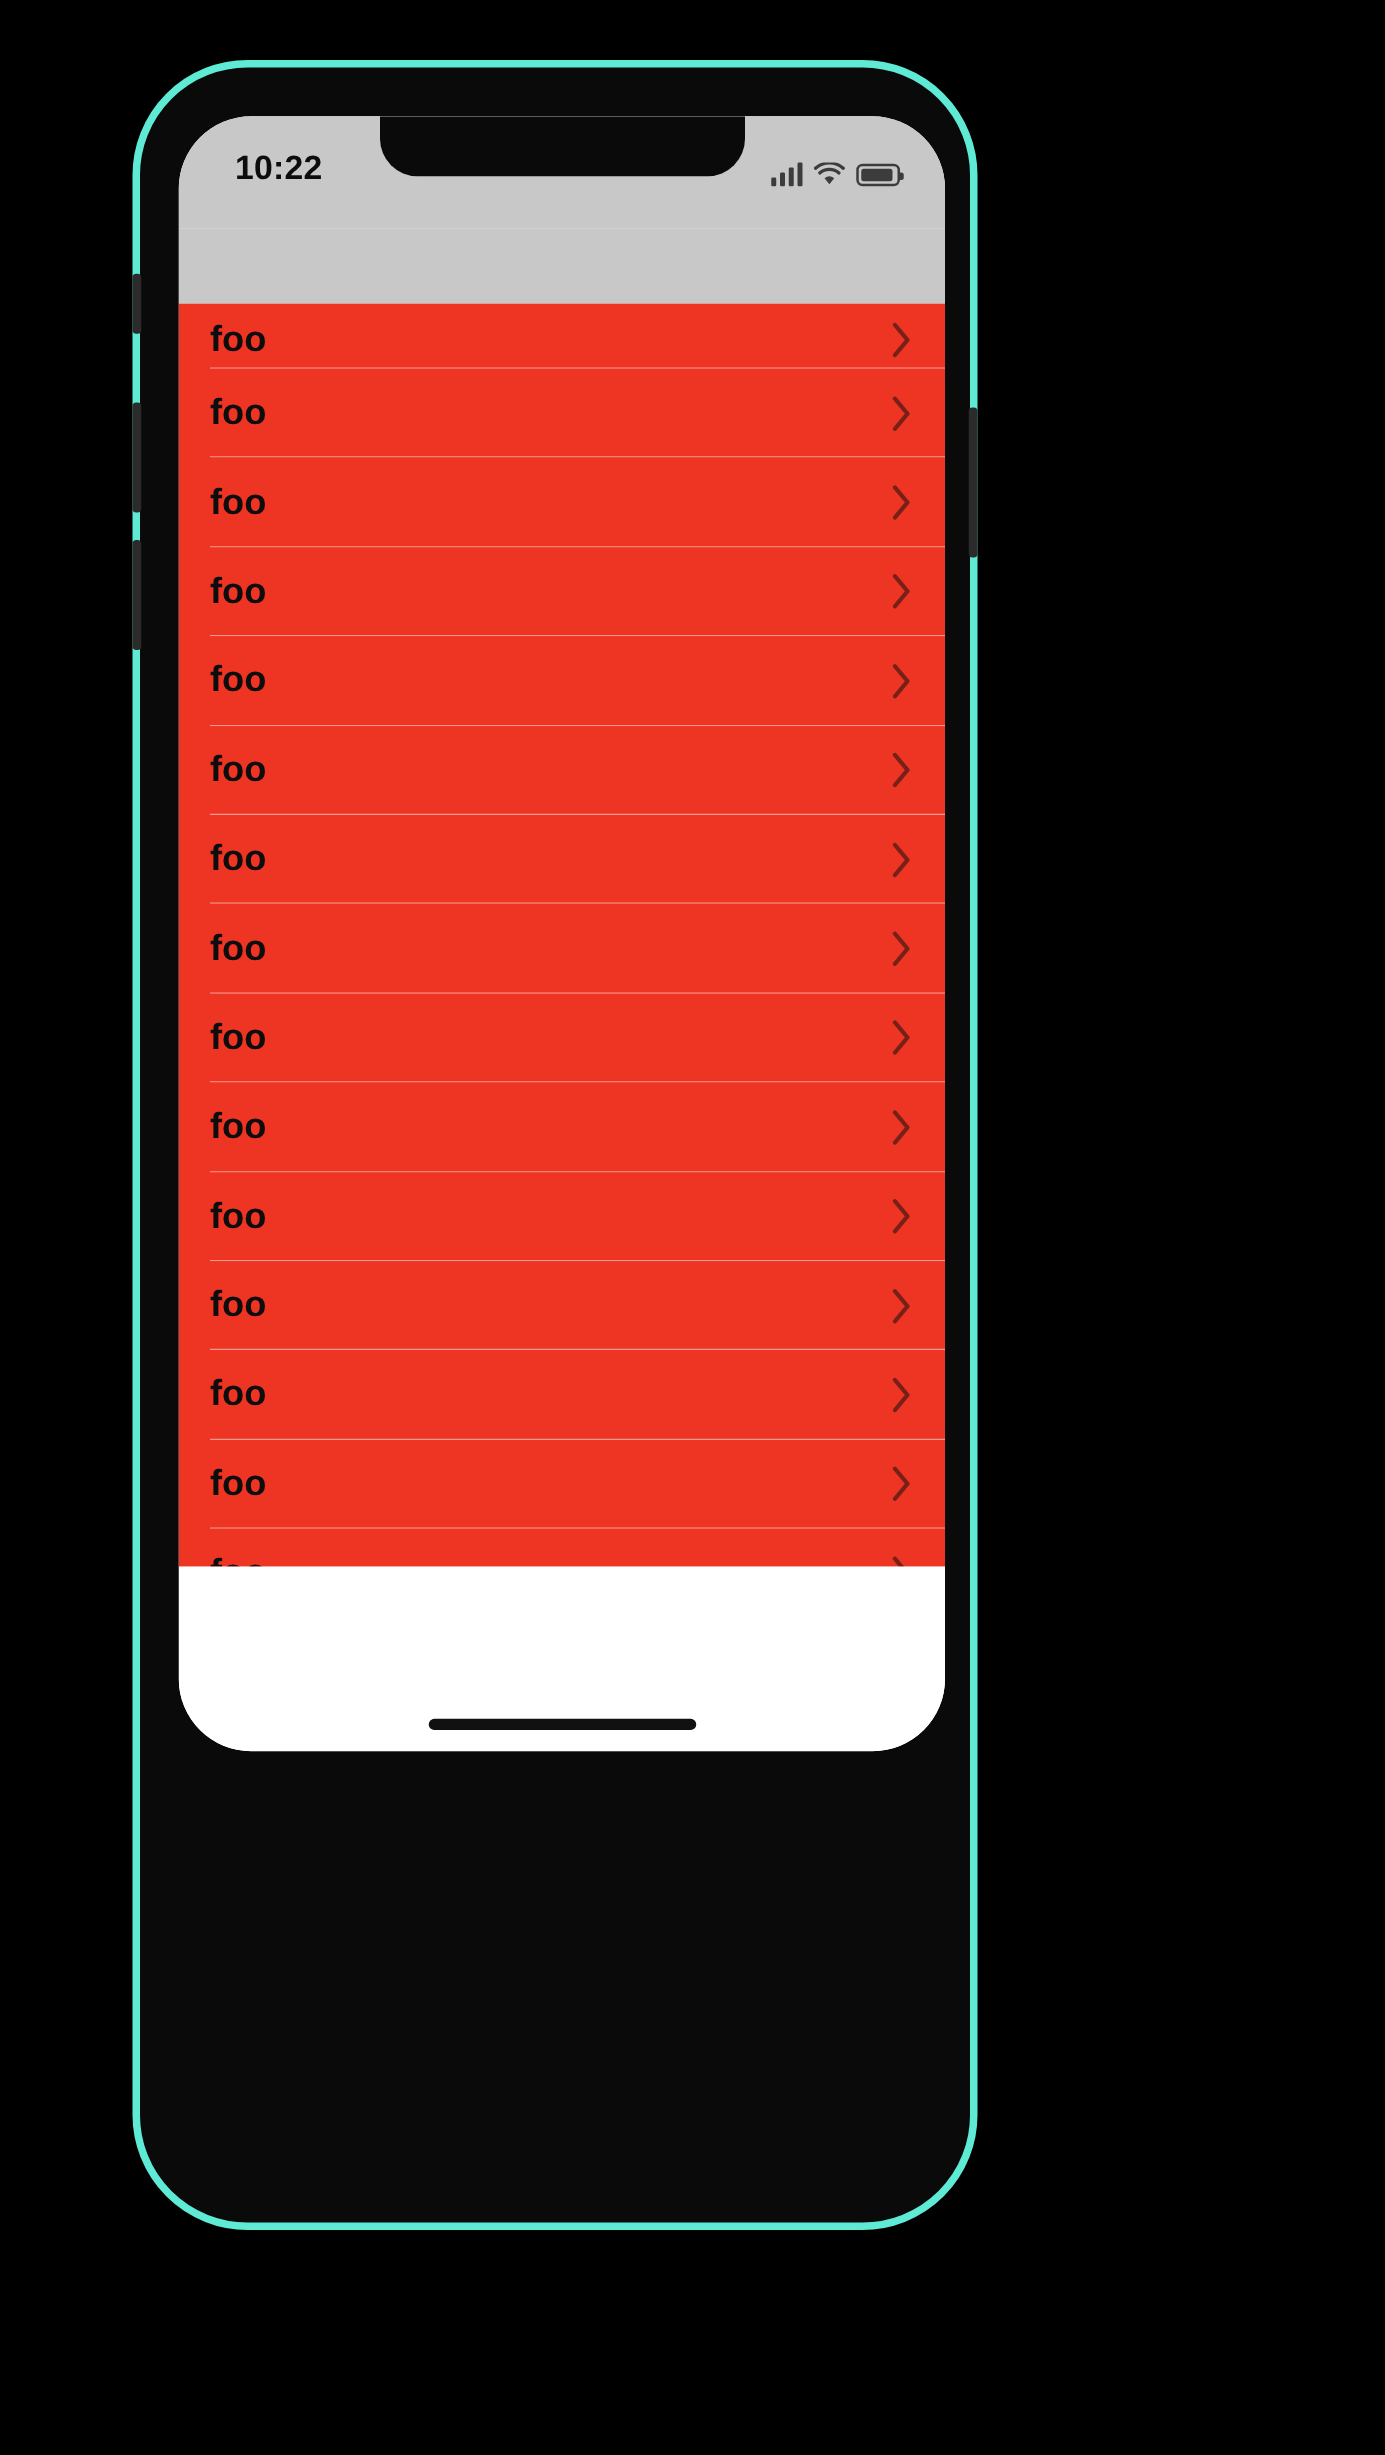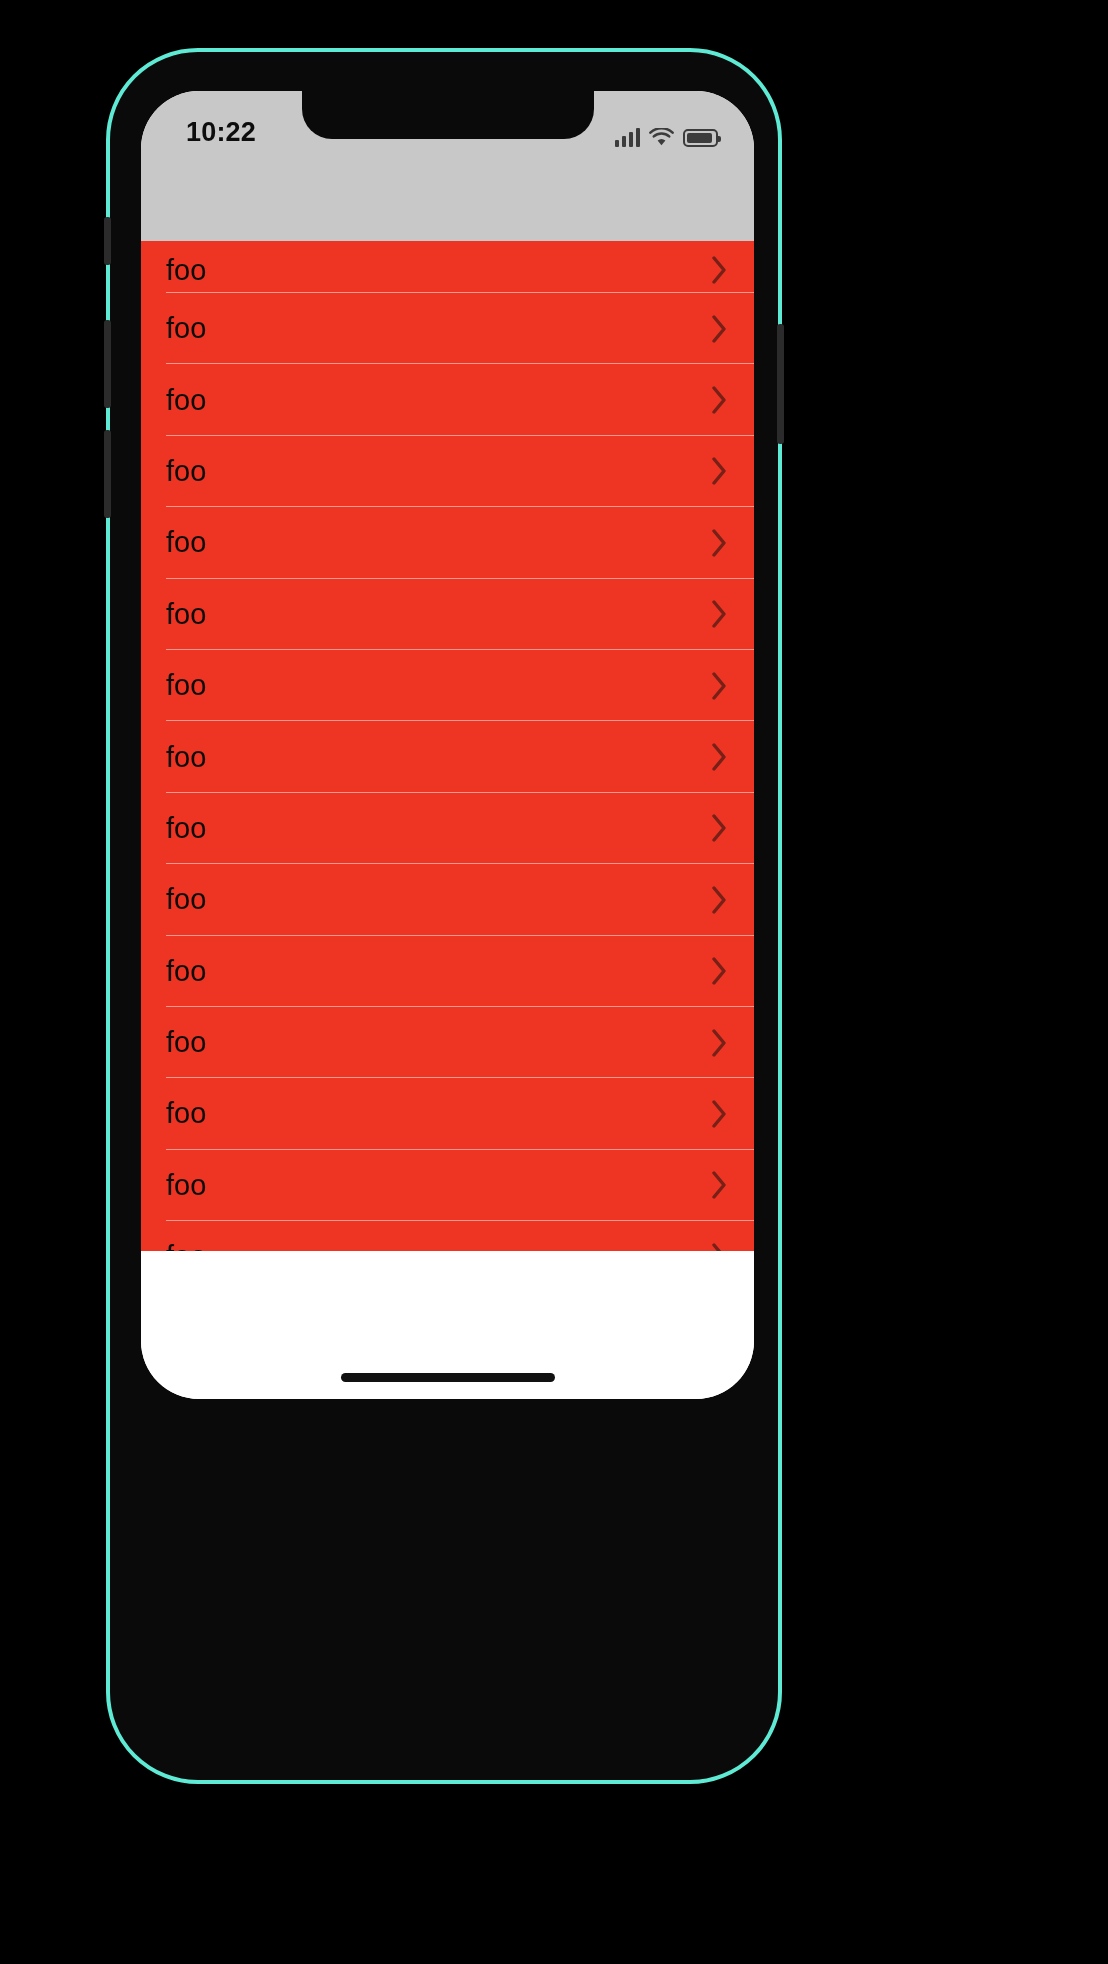--- a/index.html
+++ b/index.html
@@ -21,21 +21,21 @@
 
   
   .device {
     position: absolute;
     left: 106px;
     top: 48px;
     width: 676px;
     height: 1736px;
     background: #0a0a0a;
     border-radius: 92px;
-    border: 4px solid #5eead4;
+    border: 6px solid #5eead4;
   }
 
   
   .btn-hw {
     position: absolute;
     background: #2b2b2b;
     border-radius: 3px;
   }
   .btn-silent { left: -6px; top: 165px;  width: 7px; height: 48px; }
   .btn-volup  { left: -6px; top: 268px;  width: 7px; height: 88px; }
@@ -147,20 +147,21 @@
     position: relative;
   }
   .row {
     position: relative;
     height: 71.4px;
     display: flex;
     align-items: center;
     padding-left: 25px;
     padding-right: 20px;
     background: #ee3524;
+    font-weight: bold;
   }
   .row-label {
     font-size: 29px;
     color: #0d0d0d;
     line-height: 1;
     flex: 1;
   }
   .chevron {
     width: 17px;
     height: 30px;

